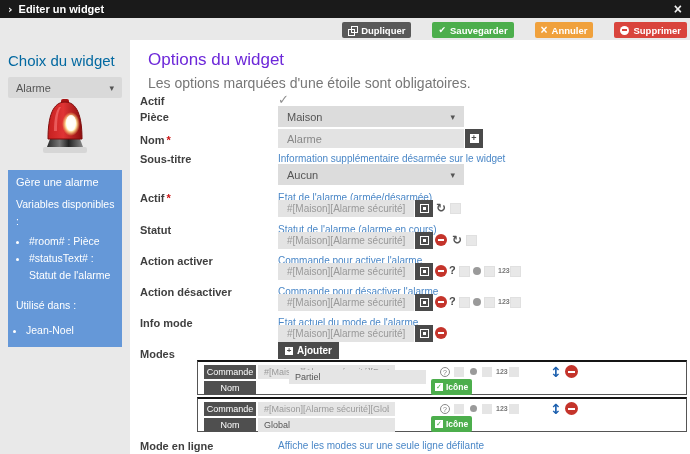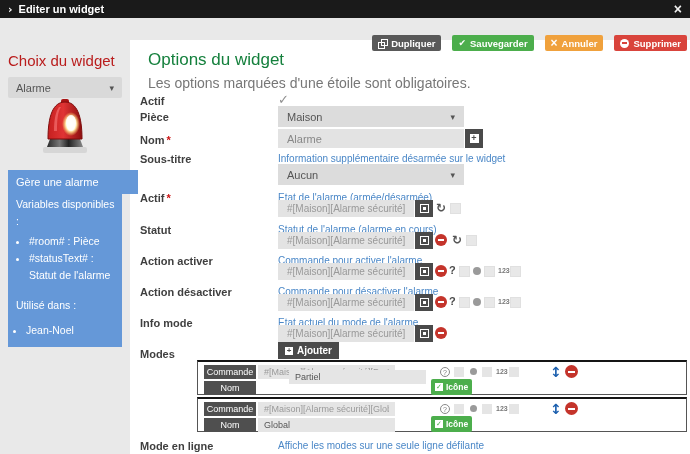--- a/index.html
+++ b/index.html
@@ -8,60 +8,60 @@
   .abs{position:absolute;}
 
   
   .titlebar{position:absolute;top:0;left:0;width:690px;height:18px;background:#1a1a1a;
             color:#fff;display:flex;align-items:center;padding:0 8px;box-sizing:border-box;}
   .titlebar .chev{font-size:11px;font-weight:bold;margin-right:6px;font-family:"DejaVu Sans",sans-serif;}
   .titlebar .ttl{font-size:11px;font-weight:bold;}
   .titlebar .close{margin-left:auto;font-size:14px;font-weight:bold;color:#f0f0f0;cursor:pointer;line-height:1;}
 
   
-  .toolbar{position:absolute;top:22px;right:3px;display:flex;gap:11px;margin-top:13px;}
+  .toolbar{position:absolute;top:22px;right:3px;display:flex;gap:21px;}
   .tbtn{height:16px;display:flex;align-items:center;gap:4px;padding:0 6px;border-radius:2px;
         color:#fff;font-size:9.5px;font-weight:bold;cursor:pointer;}
   .tbtn-duplicate{background:#595959;}
   .tbtn-save{background:#4cae4c;}
   .tbtn-cancel{background:#f0a13c;}
   .tbtn-delete{background:#d9443c;}
   .ic-copy{position:relative;width:9px;height:9px;display:inline-block;}
   .ic-copy::before{content:"";position:absolute;left:0;top:3px;width:5px;height:5px;border:1px solid #fff;}
   .ic-copy::after{content:"";position:absolute;left:3px;top:0;width:5px;height:5px;border:1px solid #fff;}
   .ic-check-circ{font-size:9px;font-family:"DejaVu Sans",sans-serif;}
   .ic-x{font-size:12px;line-height:1;font-weight:bold;}
   .ic-minus-w{width:9px;height:9px;border-radius:50%;background:#fff;position:relative;display:inline-block;}
   .ic-minus-w::after{content:"";position:absolute;left:2px;top:3.5px;width:5px;height:2px;background:#d9443c;}
 
   
   .panel{position:absolute;left:130px;top:40px;width:560px;height:414px;background:#ffffff;}
 
   
-  .side-heading{left:8px;top:52px;font-size:15px;color:#b91c1c;}
+  .side-heading{left:8px;top:52px;font-size:15px;color:#0369a1;}
   .side-select{left:8px;top:77px;width:114px;height:21px;background:#d9d9d9;border-radius:2px;
                display:flex;align-items:center;padding:0 8px;box-sizing:border-box;font-size:11px;color:#555;cursor:pointer;}
   .side-select .caret{margin-left:auto;font-size:9px;color:#555;font-family:"DejaVu Sans",sans-serif;}
   .alarm-wrap{left:37px;top:97px;}
   .blue{background:#6598d8;color:#fff;}
-  .manage-btn{left:8px;top:170px;width:130px;height:24px;display:flex;align-items:center;
+  .manage-btn{left:8px;top:170px;width:114px;height:24px;display:flex;align-items:center;
               padding-left:8px;box-sizing:border-box;font-size:11px;cursor:pointer;}
   .side-box{left:8px;width:114px;padding:7px 6px 7px 8px;box-sizing:border-box;font-size:10.5px;line-height:1.65;}
   .side-box .bx-title{margin:0 0 2px 0;}
   .side-box ul{margin:0;padding-left:13px;}
   .side-box li{margin:0;}
   .vars-box{top:189px;}
   .used-box{top:290px;}
   .used-box ul{margin-top:8px;padding-left:10px;}
 
   
   .flabel{position:absolute;left:140px;font-size:11px;font-weight:bold;color:#3f3f3f;}
   .req{color:#cc1111;margin-left:2px;}
   .hint{position:absolute;left:278px;font-size:10px;color:#4a87c7;}
-  .h1{position:absolute;left:148px;top:50px;font-size:17px;color:#15803d;}
+  .h1{position:absolute;left:148px;top:50px;font-size:17px;color:#6d28d9;}
   .sub{position:absolute;left:148px;top:75px;font-size:14px;color:#777;}
   .sel{position:absolute;left:278px;width:186px;height:21px;background:#dcdcdc;
        display:flex;align-items:center;padding:0 9px;box-sizing:border-box;font-size:11px;color:#555;cursor:pointer;}
   .sel .caret{margin-left:auto;font-size:9px;color:#555;font-family:"DejaVu Sans",sans-serif;}
   input.txt{position:absolute;left:278px;border:0;background:#e3e3e3;font-family:"Liberation Sans",sans-serif;
             padding:0 9px;box-sizing:border-box;outline:none;}
   .txt-big{width:186px;height:19px;font-size:11px;color:#888;}
   .txt-cmd{width:136px;height:17px;font-size:10px;color:#999;}
   .chk-mark{position:absolute;left:278px;font-size:13px;font-weight:bold;color:#8f8f8f;cursor:pointer;
             font-family:"DejaVu Sans",sans-serif;line-height:1;}

